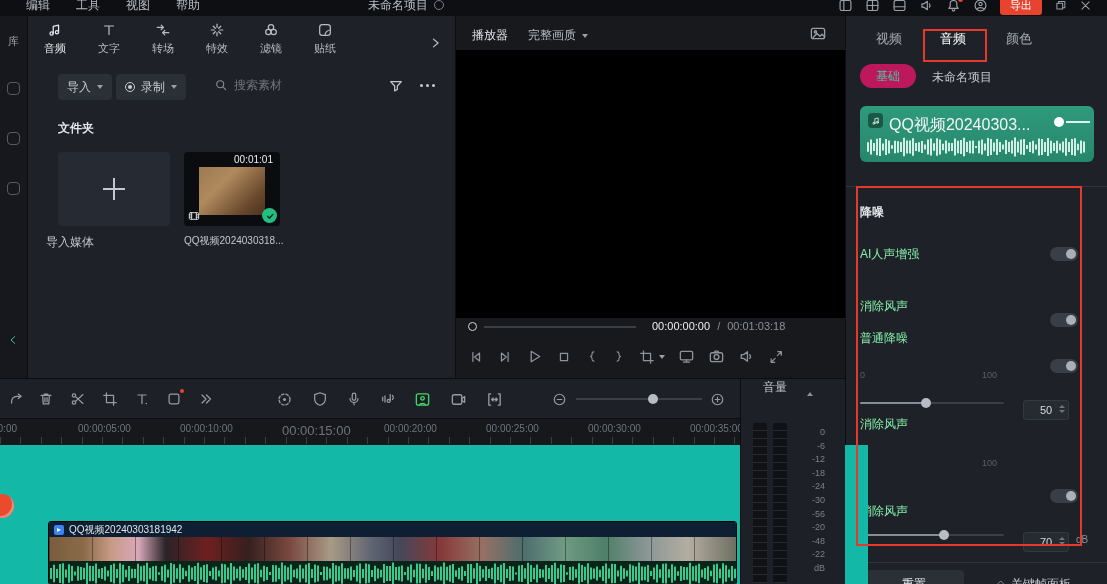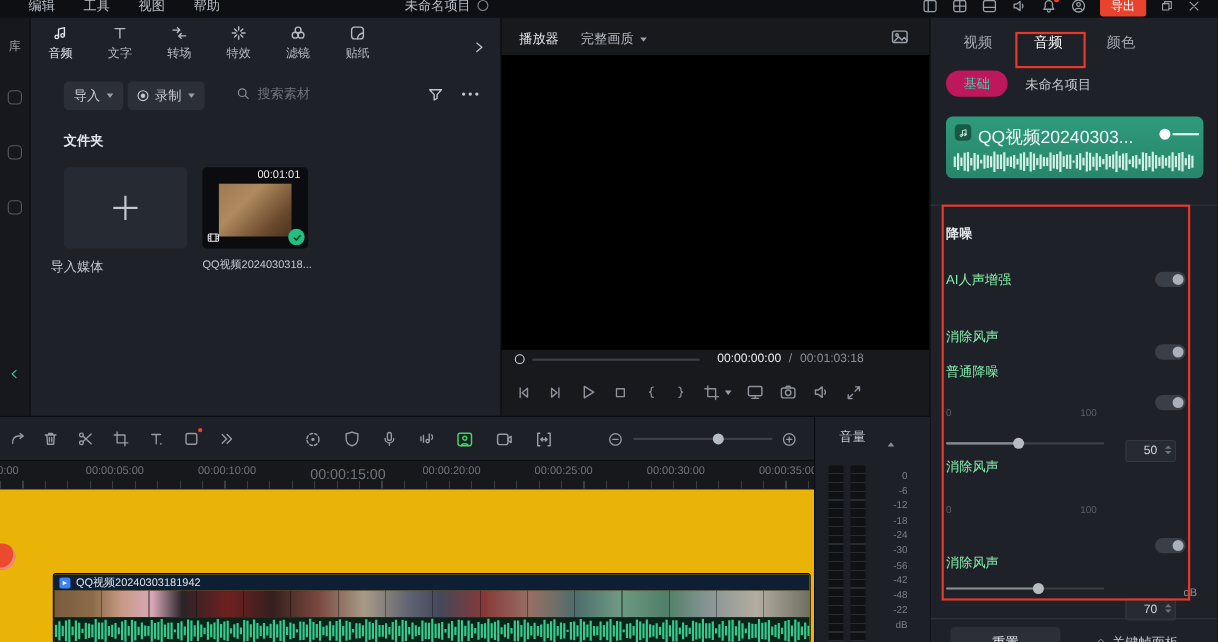--- a/index.html
+++ b/index.html
@@ -340,21 +340,21 @@
 
     <span class="abs rowlabel" style="left:14px;top:400px">消除风声</span>
     <div class="toggle abs" style="left:204px;top:401px">
         <i class="knob"></i>
       </div>
     <div class="slider abs" style="left:14px;top:428px;width:144px">
       <i class="track"></i>
         <i class="fill" style="width:58%"></i>
         <i class="knob" style="left:58%"></i>
     </div>
-    <div class="valbox abs" style="left:177px;top:432px;width:46px">
+    <div class="valbox abs" style="left:177px;top:420px;width:46px">
       <span>70</span>
       <span class="steppers">
           <i class="up"></i>
           <i class="dn"></i>
         </span>
     </div>
     <span class="abs minmax" style="left:14px;top:442px">0</span>
     <span class="abs minmax" style="left:136px;top:442px">100</span>
 
     <span class="abs rowlabel" style="left:14px;top:487px">消除风声</span>
@@ -457,53 +457,53 @@
       <span class="abs" style="left:78px;top:4px;font-size:10px;color:#6f747d">00:00:05:00</span>
       <span class="abs" style="left:180px;top:4px;font-size:10px;color:#6f747d">00:00:10:00</span>
       <span class="abs" style="left:282px;top:4px;font-size:13px;color:#6f747d">00:00:15:00</span>
       <span class="abs" style="left:384px;top:4px;font-size:10px;color:#6f747d">00:00:20:00</span>
       <span class="abs" style="left:486px;top:4px;font-size:10px;color:#6f747d">00:00:25:00</span>
       <span class="abs" style="left:588px;top:4px;font-size:10px;color:#6f747d">00:00:30:00</span>
       <span class="abs" style="left:690px;top:4px;font-size:10px;color:#6f747d">00:00:35:00</span>
       <i class="tickstrip"></i>
     </div>
 
-    <div class="abs" style="left:0;top:66px;width:740px;height:140px;background:#eab308">
+    <div class="abs" style="left:0;top:66px;width:868px;height:140px;background:#14b8a6">
       <div class="abs" style="left:48px;top:76px;width:689px;height:64px;border-radius:3px;overflow:hidden;border:1px solid #000">
         <div style="height:15px;background:#0e1f33;display:flex;align-items:center;gap:5px;padding:0 5px">
           <span style="width:10px;height:10px;border-radius:2px;background:#3b82f6;display:flex;align-items:center;justify-content:center">
             <i style="width:0;height:0;border-top:2.5px solid transparent;border-bottom:2.5px solid transparent;border-left:4px solid #fff"></i>
           </span>
           <span style="font-size:10px;color:#dfe3e9;white-space:nowrap">QQ视频20240303181942</span>
         </div>
         <div class="filmstrip"></div>
         <div style="height:25px;background:#0a241a">
           <svg width="689" height="25" viewBox="0 0 689 25">
               <path d="M2 18.0L2 7.0M5 21.3L5 3.7M8 17.1L8 7.9M11 21.9L11 3.1M14 22.8L14 2.2M17 16.4L17 8.6M20 21.8L20 3.2M23 19.9L23 5.1M26 14.5L26 10.5M29 19.8L29 5.2M32 19.1L32 5.9M35 18.3L35 6.7M38 23.2L38 1.8M41 20.2L41 4.8M44 20.1L44 4.9M47 22.5L47 2.5M50 17.0L50 8.0M53 18.0L53 7.0M56 19.6L56 5.4M59 15.5L59 9.5M62 21.1L62 3.9M65 22.4L65 2.6M68 16.9L68 8.1M71 22.7L71 2.3M74 21.2L74 3.8M77 16.3L77 8.7M80 20.1L80 4.9M83 17.3L83 7.7M86 17.0L86 8.0M89 22.3L89 2.7M92 19.7L92 5.3M95 20.5L95 4.5M98 23.3L98 1.7M101 18.2L101 6.8M104 19.8L104 5.2M107 20.2L107 4.8M110 13.7L110 11.3M113 19.7L113 5.3M116 21.3L116 3.7M119 16.5L119 8.5M122 22.9L122 2.1M125 21.8L125 3.2M128 17.7L128 7.3M131 21.8L131 3.2M134 18.2L134 6.8M137 15.3L137 9.7M140 20.7L140 4.3M143 18.4L143 6.6M146 20.0L146 5.0M149 23.3L149 1.7M152 18.7L152 6.3M155 21.1L155 3.9M158 21.7L158 3.3M161 14.9L161 10.1M164 18.4L164 6.6M167 19.6L167 5.4M170 15.5L170 9.5M173 22.3L173 2.7M176 21.7L176 3.3M179 18.4L179 6.6M182 22.9L182 2.1M185 19.6L185 5.4M188 17.2L188 7.8M191 19.7L191 5.3M194 16.7L194 8.3M197 18.9L197 6.1M200 22.6L200 2.4M203 18.5L203 6.5M206 21.7L206 3.3M209 22.7L209 2.3M212 16.2L212 8.8M215 20.2L215 4.8M218 18.9L218 6.1M221 14.0L221 11.0M224 21.1L224 3.9M227 20.8L227 4.2M230 18.3L230 6.7M233 23.4L233 1.6M236 20.5L236 4.5M239 18.7L239 6.3M242 21.4L242 3.6M245 16.2L245 8.8M248 17.4L248 7.6M251 21.3L251 3.7M254 17.5L254 7.5M257 21.5L257 3.5M260 23.0L260 2.0M263 17.0L263 8.0M266 21.6L266 3.4M269 20.5L269 4.5M272 14.1L272 10.9M275 19.4L275 5.6M278 19.3L278 5.7M281 17.5L281 7.5M284 23.1L284 1.9M287 20.7L287 4.3M290 19.7L290 5.3M293 22.7L293 2.3M296 17.8L296 7.2M299 17.8L299 7.2M302 19.5L302 5.5M305 15.9L305 9.1M308 20.6L308 4.4M311 22.5L311 2.5M314 17.1L314 7.9M317 22.5L317 2.5M320 21.7L320 3.3M323 15.9L323 9.1M326 20.2L326 4.8M329 17.5L329 7.5M332 16.2L332 8.8M335 22.0L335 3.0M338 20.0L338 5.0M341 19.9L341 5.1M344 23.4L344 1.6M347 18.9L347 6.1M350 19.5L350 5.5M353 20.6L353 4.4M356 14.1L356 10.9M359 19.2L359 5.8M362 21.4L362 3.6M365 16.3L365 8.7M368 22.6L368 2.4M371 22.2L371 2.8M374 17.2L374 7.8M377 21.8L377 3.2M380 18.9L380 6.1M383 15.0L383 10.0M386 20.5L386 4.5M389 18.7L389 6.3M392 19.4L392 5.6M395 23.4L395 1.6M398 19.3L398 5.7M401 20.8L401 4.2M404 22.1L404 2.9M407 15.7L407 9.3M410 18.3L410 6.7M413 19.7L413 5.3M416 15.0L416 10.0M419 21.9L419 3.1M422 22.0L422 3.0M425 17.8L425 7.2M428 22.9L428 2.1M431 20.2L431 4.8M434 16.8L434 8.2M437 19.9L437 5.1M440 17.0L440 8.0M443 18.2L443 6.8M446 22.5L446 2.5M449 18.9L449 6.1M452 21.3L452 3.7M455 23.0L455 2.0M458 17.0L458 8.0M461 20.1L461 4.9M464 19.4L464 5.6M467 13.5L467 11.5M470 20.6L470 4.4M473 21.1L473 3.9M476 17.7L476 7.3M479 23.3L479 1.7M482 21.0L482 4.0M485 18.3L485 6.7M488 21.6L488 3.4M491 17.0L491 8.0M494 16.6L494 8.4M497 21.1L497 3.9M500 17.9L500 7.1M503 21.0L503 4.0M506 23.2L506 1.8M509 17.7L509 7.3M512 21.5L512 3.5M515 21.0L515 4.0M518 13.8L518 11.2M521 19.0L521 6.0M524 19.5L524 5.5M527 16.8L527 8.2M530 22.8L530 2.2M533 21.1L533 3.9M536 19.2L536 5.8M539 22.8L539 2.2M542 18.5L542 6.5M545 17.6L545 7.4M548 19.4L548 5.6M551 16.2L551 8.8M554 20.0L554 5.0M557 22.6L557 2.4M560 17.6L560 7.4M563 22.2L563 2.8M566 22.1L566 2.9M569 15.5L569 9.5M572 20.2L572 4.8M575 17.8L575 7.2M578 15.4L578 9.6M581 21.7L581 3.3M584 20.4L584 4.6M587 19.4L587 5.6M590 23.5L590 1.5M593 19.5L593 5.5M596 19.3L596 5.7M599 20.9L599 4.1M602 14.9L602 10.1M605 18.5L605 6.5M608 21.4L608 3.6M611 16.8L611 8.2M614 22.2L614 2.8M617 22.6L617 2.4M620 16.7L620 8.3M623 21.8L623 3.2M626 19.5L626 5.5M629 14.7L629 10.3M632 20.1L632 4.9M635 19.0L635 6.0M638 18.7L638 6.3M641 23.3L641 1.7M644 19.8L644 5.2M647 20.4L647 4.6M650 22.3L650 2.7M653 16.5L653 8.5M656 18.1L656 6.9M659 19.7L659 5.3M662 15.3L662 9.7M665 21.5L665 3.5M668 22.3L668 2.7M671 17.3L671 7.7M674 22.8L674 2.2M677 20.8L677 4.2M680 16.5L680 8.5M683 20.0L683 5.0M686 17.2L686 7.8" stroke="#38c98c" stroke-width="2" fill="none"></path>
             </svg>
         </div>
       </div>
     </div>
 
     <div class="abs" style="left:740px;top:0;width:105px;height:206px;background:#1d2026;border-left:1px solid #0b0d10">
-      <div class="abs" style="left:22px;top:10px;display:flex;align-items:flex-end;gap:20px">
+      <div class="abs" style="left:22px;top:0;display:flex;align-items:flex-end;gap:20px">
         <span style="font-size:12px;color:#c3c7ce">音量</span>
         <i class="chev-up"></i>
       </div>
       <i class="meterbar" style="left:12px"></i>
       <i class="meterbar" style="left:32px"></i>
       <div class="abs" style="left:52px;top:48px;width:32px;height:146px;display:flex;flex-direction:column;justify-content:space-between;align-items:flex-end;font-size:9px;color:#798089">
         <span>0</span>
         <span>-6</span>
         <span>-12</span>
         <span>-18</span>
         <span>-24</span>
         <span>-30</span>
         <span>-56</span>
-        <span>-42</span>
+        <span>-20</span>
         <span>-48</span>
         <span>-22</span>
         <span>dB</span>
       </div>
     </div>
   </div>
 
   <div class="abs annobox" style="left:923px;top:29px;width:64px;height:33px"></div>
   <div class="abs annobox" style="left:856px;top:186px;width:226px;height:360px"></div>
   <div class="abs" style="left:-10px;top:494px;width:24px;height:24px;border-radius:50%;background:#ea4a2d;z-index:55;box-shadow:inset -2px -2px 0 rgba(255,255,255,.35)"></div>

